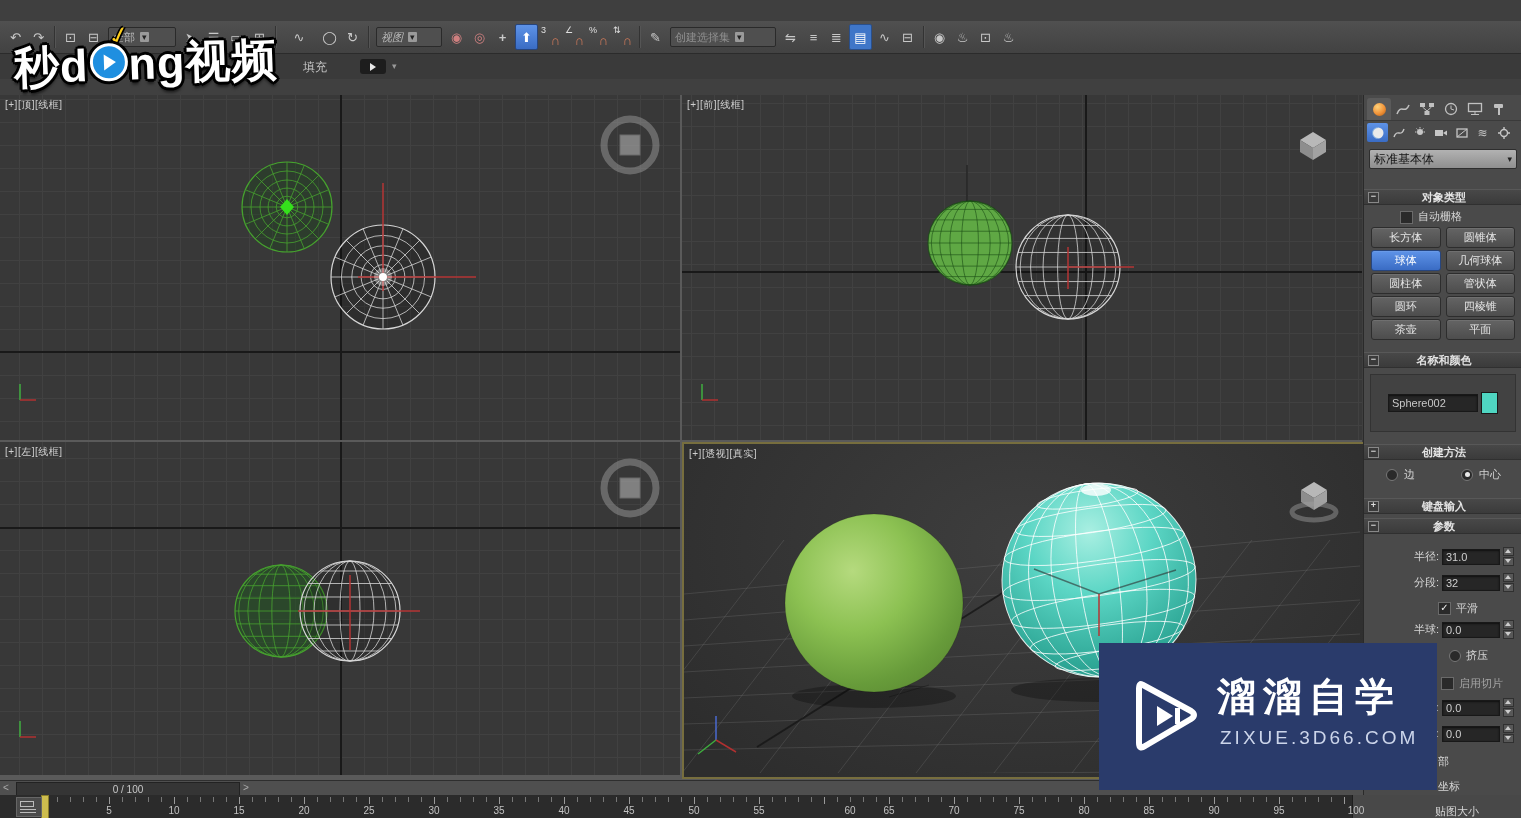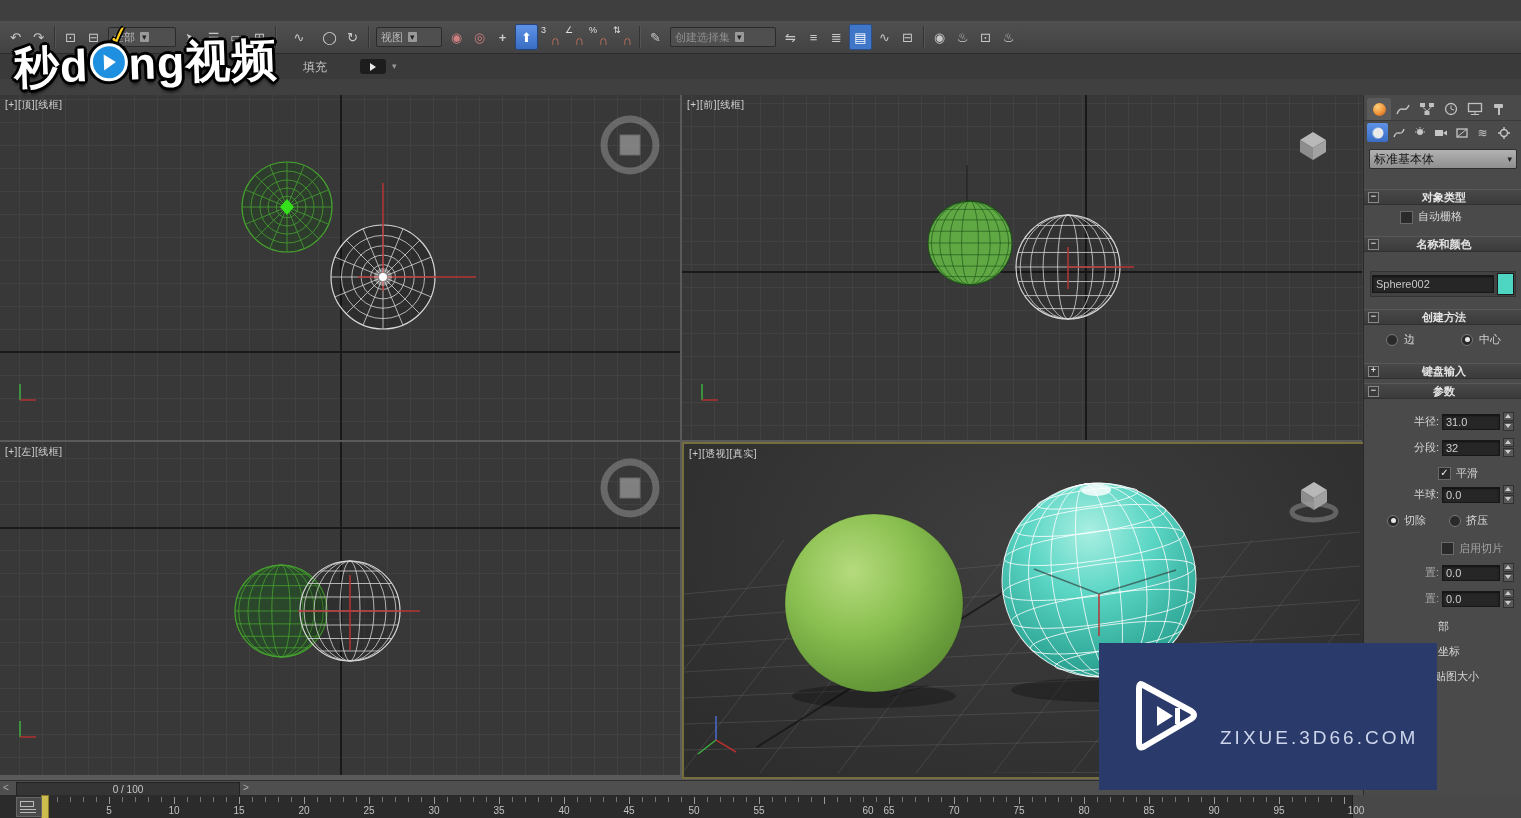--- a/index.html
+++ b/index.html
@@ -99,21 +99,21 @@
   .row{display:flex;align-items:center;}
   .cb{width:11px;height:11px;background:#2a2a2a;border:1px solid #6a6a6a;font-size:10px;line-height:10px;
       text-align:center;color:#eee;flex:0 0 auto;}
   .rad{width:10px;height:10px;border-radius:50%;background:#2a2a2a;border:1px solid #777;position:relative;flex:0 0 auto;}
   .rad.sel::after{content:"";position:absolute;left:2.5px;top:2.5px;width:5px;height:5px;border-radius:50%;background:#e8e8e8;}
   .obj-grid{display:grid;grid-template-columns:1fr 1fr;gap:2px 5px;margin:3px 7px 0 7px;}
   .obj-btn{height:19px;background:linear-gradient(#646464,#4d4d4d);border:1px solid #2d2d2d;border-radius:3px;
            display:flex;align-items:center;justify-content:center;font-size:11px;color:#e6e6e6;
            box-shadow:inset 0 1px 0 rgba(255,255,255,.08);}
   .obj-btn.active{background:linear-gradient(#5e93e8,#3a6cc4);border-color:#27457d;color:#fff;}
-  .name-row{margin:19px 6px 0 6px;background:#424242;border:1px solid #333;padding:1px;display:flex;gap:3px;align-items:center;}
+  .name-row{margin:6px 6px 0 6px;background:#424242;border:1px solid #333;padding:17px;display:flex;gap:3px;align-items:center;}
   .txt-in{flex:1;height:16px;background:#262626;border:1px solid #181818;color:#c8c8c8;
           font-size:11px;display:flex;align-items:center;padding:0 3px;box-shadow:inset 0 1px 2px rgba(0,0,0,.6);}
   .swatch{width:15px;height:20px;border:1px solid #1a1a1a;}
   .prow{display:flex;justify-content:flex-end;align-items:center;gap:3px;margin:7px 8px 0 0;}
   .spin{width:50px;height:14px;background:#262626;border:1px solid #181818;color:#cfcfcf;font-size:11px;
         display:flex;align-items:center;padding:0 3px;box-shadow:inset 0 1px 2px rgba(0,0,0,.6);}
   .spinarr{display:flex;flex-direction:column;gap:1px;}
   .spinarr i{display:block;width:9px;height:7px;background:#585858;border:1px solid #303030;position:relative;}
   .spinarr i::after{content:"";position:absolute;left:1px;}
   .spinarr .up::after{top:1px;border-left:3px solid transparent;border-right:3px solid transparent;border-bottom:4px solid #ccc;}
@@ -162,21 +162,21 @@
     </div>
     <span class="ti">➤</span>
     <span class="ti">☰</span>
     <span class="ti">▭</span>
     <span class="ti">⊞</span>
     <span class="tsep"></span>
     <span class="ti" style="width:36px;">∿</span>
     <span class="ti">◯</span>
     <span class="ti">↻</span>
     <span class="tsep"></span>
-    <div class="tdd" style="width:56px;">
+    <div class="tdd" style="width:56px;font-style:italic;">
       <span>视图</span>
       <span class="arr">▾</span>
     </div>
     <span class="ti" style="color:#d08080;">◉</span>
     <span class="ti" style="color:#d08080;">◎</span>
     <span class="ti" style="font-weight:bold;">+</span>
     <span class="ti on">⬆</span>
     <div class="snap">
         <span class="sub">3</span>
         <span class="mag">∩</span>
@@ -517,20 +517,32 @@
     </div>
 
     <div class="roll-h" style="margin-top:20px;">
       <span class="pm">−</span>
       <span class="rt">对象类型</span>
     </div>
     <div class="row" style="margin:4px 0 0 36px;gap:5px;align-items:flex-end;">
       <span class="cb"></span>
       <span>自动栅格</span>
     </div>
+    <div class="obj-grid">
+        <div class="obj-btn">长方体</div>
+        <div class="obj-btn">圆锥体</div>
+        <div class="obj-btn active">球体</div>
+        <div class="obj-btn">几何球体</div>
+        <div class="obj-btn">圆柱体</div>
+        <div class="obj-btn">管状体</div>
+        <div class="obj-btn">圆环</div>
+        <div class="obj-btn">四棱锥</div>
+        <div class="obj-btn">茶壶</div>
+        <div class="obj-btn">平面</div>
+      </div>
 
     <div class="roll-h">
       <span class="pm">−</span>
       <span class="rt">名称和颜色</span>
     </div>
     <div class="name-row">
       <div class="txt-in">Sphere002</div>
       <div class="swatch" style="background: rgb(79, 214, 194);"></div>
     </div>
 
@@ -622,20 +634,21 @@
   <div class="brand">
     <span class="check">✓</span><span>秒d</span><span class="playo"><span class="tri"></span></span><span>ng视频</span>
   </div>
 
   <div class="wm" style="background: rgb(42, 59, 107);">
     <svg class="logo" width="78" height="86">
       <path d="M14 12 Q10 9 10 16 L10 70 Q10 77 16 73 L62 46 Q68 42 62 38 Z" fill="none" stroke="#ffffff" stroke-width="6" stroke-linejoin="round"></path>
       <path d="M28 33 L44 43 L28 53 Z" fill="#ffffff"></path>
       <rect x="46" y="35" width="5" height="16" fill="#ffffff"></rect>
     </svg>
+    <span class="t1">溜溜自学</span>
     <span class="t2">ZIXUE.3D66.COM</span>
   </div>
 
   <div class="timebar">
     <span class="fr-prev">&lt;</span>
     <div class="fr-box">0 / 100</div>
     <span class="fr-next">&gt;</span>
   </div>
   <div class="ruler">
     <div class="dark"></div>
@@ -706,21 +719,21 @@
         <div class="tick" style="left: 720px;"></div>
         <div class="tick" style="left: 733px;"></div>
         <div class="tick" style="left: 746px;"></div>
         <div class="tick major" style="left: 759px;"></div>
         <div class="tick-label" style="left: 759px;">55</div>
         <div class="tick" style="left: 772px;"></div>
         <div class="tick" style="left: 785px;"></div>
         <div class="tick" style="left: 798px;"></div>
         <div class="tick" style="left: 811px;"></div>
         <div class="tick major" style="left: 824px;"></div>
-        <div class="tick-label" style="left: 868px;">60</div>
+        <div class="tick-label" style="left: 850px;">60</div>
         <div class="tick" style="left: 837px;"></div>
         <div class="tick" style="left: 850px;"></div>
         <div class="tick" style="left: 863px;"></div>
         <div class="tick" style="left: 876px;"></div>
         <div class="tick major" style="left: 889px;"></div>
         <div class="tick-label" style="left: 889px;">65</div>
         <div class="tick" style="left: 902px;"></div>
         <div class="tick" style="left: 915px;"></div>
         <div class="tick" style="left: 928px;"></div>
         <div class="tick" style="left: 941px;"></div>

